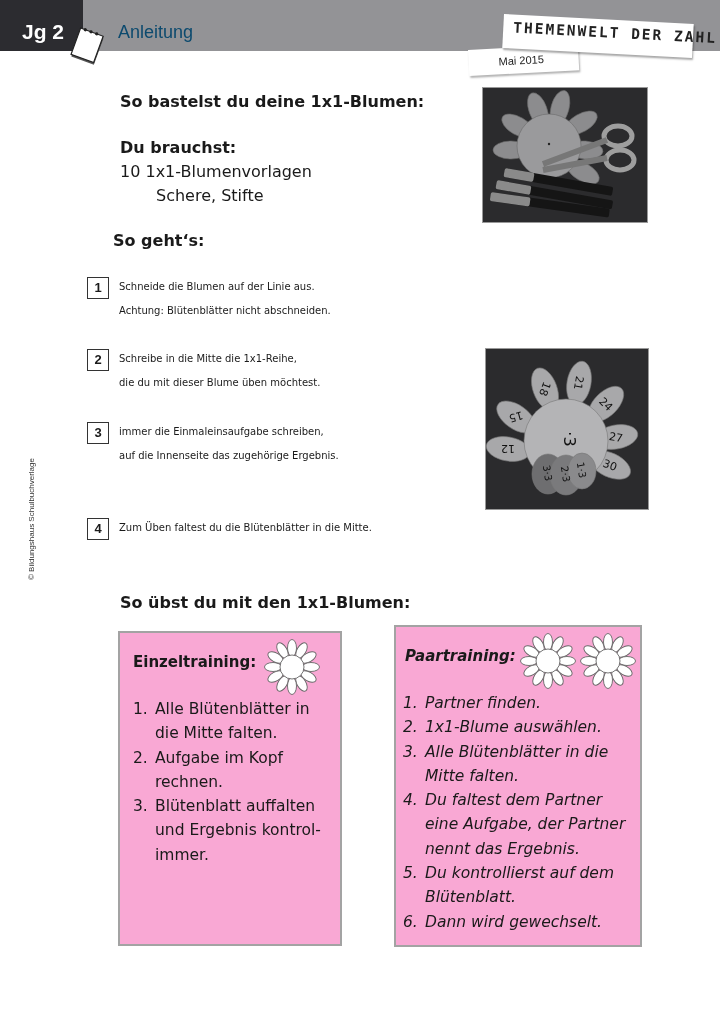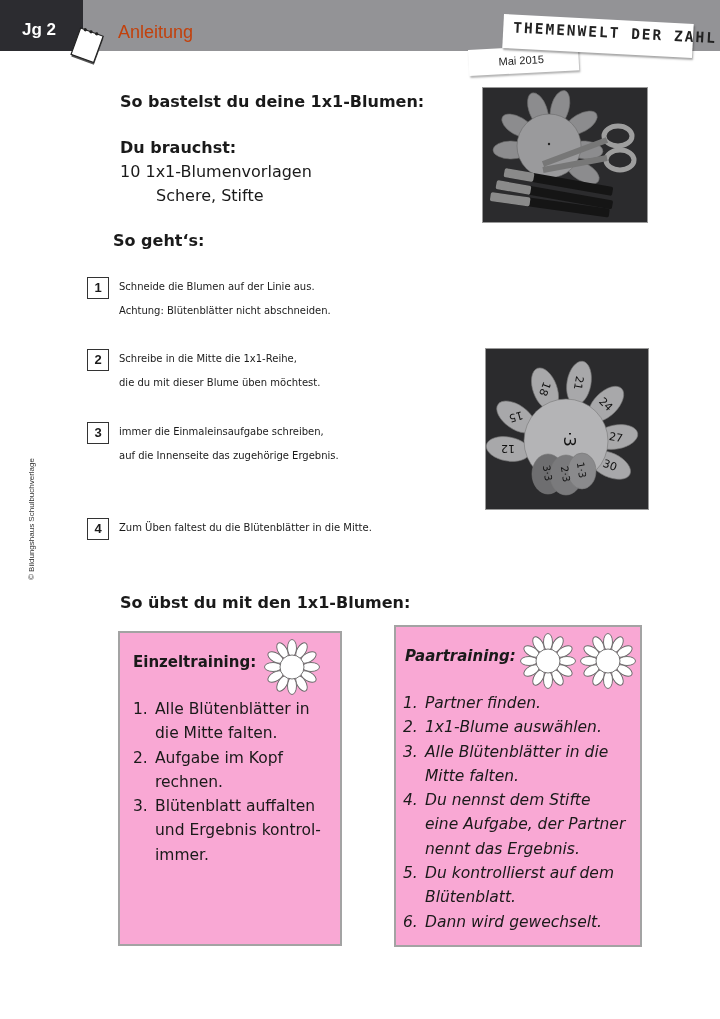--- a/index.html
+++ b/index.html
@@ -3,23 +3,23 @@
 <meta charset="utf-8">
 <style>
   html, body { margin: 0; padding: 0; }
   body {
     width: 720px; height: 1019px; position: relative; overflow: hidden;
     background: #ffffff; color: #1a1a1a;
     font-family: "DejaVu Sans", "Liberation Sans", sans-serif;
   }
   .header-bar { position: absolute; left: 0; top: 0; width: 720px; height: 51px; background: #939396; }
   .grade-box { position: absolute; left: 0; top: 0; width: 83px; height: 51px; background: #2c2c30; }
-  .grade-label { position: absolute; left: 22px; top: 20px; color: #fff; font-weight: bold; font-size: 17px; font-family: "Liberation Sans", sans-serif; }
+  .grade-label { position: absolute; left: 22px; top: 20px; color: #fff; font-weight: bold; font-size: 21px; font-family: "Liberation Sans", sans-serif; }
   .notepad-icon { position: absolute; left: 68px; top: 24px; width: 42px; height: 44px; }
-  .header-title { position: absolute; left: 118px; top: 22px; font-size: 18px; color: #c2410c; font-family: "Liberation Sans", sans-serif; }
+  .header-title { position: absolute; left: 118px; top: 22px; font-size: 18px; color: #0c4a6e; font-family: "Liberation Sans", sans-serif; }
   .theme-tag { position: absolute; left: 504px; top: 14px; width: 190px; height: 34px; background: #fff; transform: rotate(3deg); transform-origin: left top; box-shadow: 1px 2px 2px rgba(0,0,0,0.35); }
   .theme-text { position: absolute; left: 10px; top: 5px; font-weight: bold; font-size: 14.5px; letter-spacing: 2px; color: #222; font-family: "DejaVu Sans Mono", monospace; white-space: nowrap; }
   .date-tag { position: absolute; left: 468px; top: 50px; width: 110px; height: 26px; background: #fff; transform: rotate(-3deg); transform-origin: left top; box-shadow: 1px 2px 2px rgba(0,0,0,0.3); }
   .date-text { position: absolute; left: 30px; top: 7px; font-size: 11px; color: #222; font-family: "Liberation Sans", sans-serif; }
 
   .copyright { position: absolute; left: 27px; top: 580px; transform: rotate(-90deg); transform-origin: left top; font-size: 8px; color: #333; white-space: nowrap; font-family: "Liberation Sans", sans-serif; }
 
   .txt { position: absolute; font-size: 16px; line-height: 24px; white-space: nowrap; font-family: "DejaVu Sans", sans-serif; }
   .bold { font-weight: bold; }
 
@@ -217,17 +217,17 @@
         <ellipse cx="0" cy="-19" rx="4.5" ry="8.5" transform="rotate(270)"></ellipse>
         <ellipse cx="0" cy="-19" rx="4.5" ry="8.5" transform="rotate(300)"></ellipse>
         <ellipse cx="0" cy="-19" rx="4.5" ry="8.5" transform="rotate(330)"></ellipse>
       </g>
     <circle r="12" fill="#fff" stroke="#666" stroke-width="0.9"></circle>
   </svg>
   <ul class="box-list" style="left:7px; top:64px;">
     <li><span class="n">1.</span><span>Partner finden.</span></li>
     <li><span class="n">2.</span><span>1x1-Blume auswählen.</span></li>
     <li><span class="n">3.</span><span>Alle Blütenblätter in die</span><br><span>Mitte falten.</span></li>
-    <li><span class="n">4.</span><span>Du nennst dem Stifte</span><br><span>eine Aufgabe, der Partner</span><br><span>nennt das Ergebnis.</span></li>
+    <li><span class="n">4.</span><span>Du faltest dem Partner</span><br><span>eine Aufgabe, der Partner</span><br><span>nennt das Ergebnis.</span></li>
     <li><span class="n">5.</span><span>Du kontrollierst auf dem</span><br><span>Blütenblatt.</span></li>
     <li><span class="n">6.</span><span>Dann wird gewechselt.</span></li>
   </ul>
 </div>
 
 </body></html>

